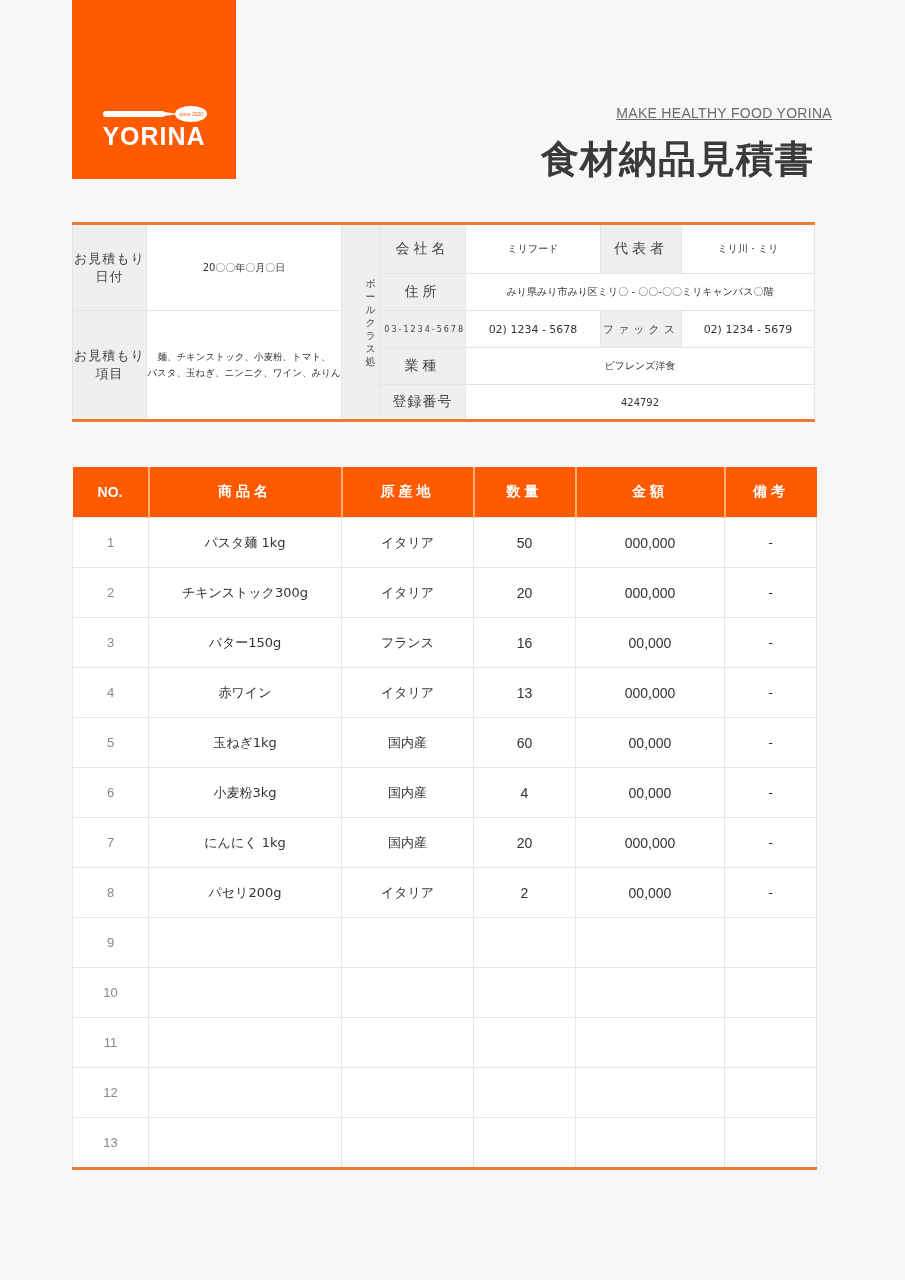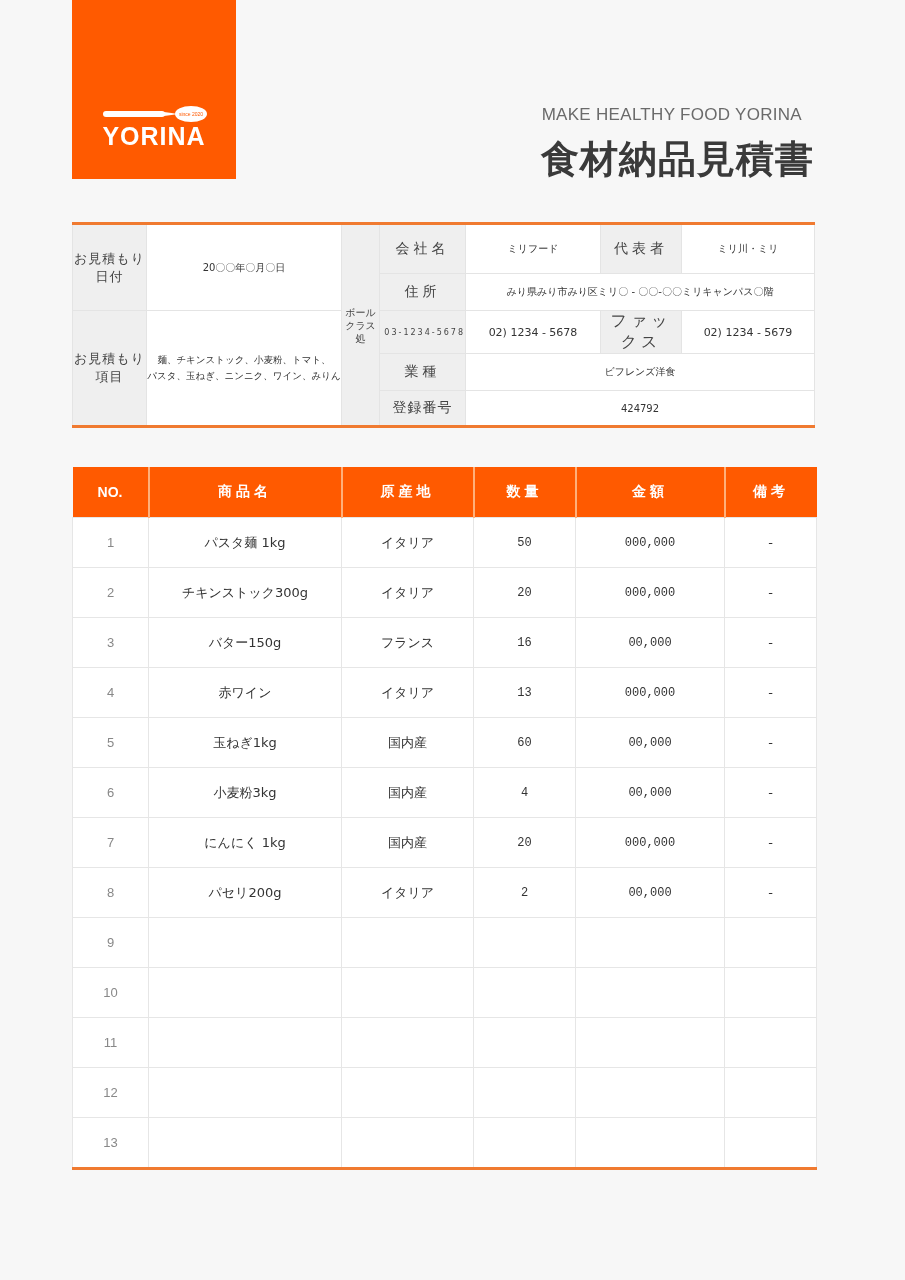--- a/index.html
+++ b/index.html
@@ -1,38 +1,38 @@
 <!DOCTYPE html>
 <html><head>
 <meta charset="utf-8">
 <style>
   html, body { margin:0; padding:0; }
   body { width:905px; height:1280px; background:#f7f7f7; font-family:"DejaVu Sans", sans-serif; color:#333; position:relative; overflow:hidden; }
   .logo { position:absolute; left:72px; top:0; width:164px; height:179px; background:#ff5a00; }
   .logo svg { position:absolute; left:30px; top:104px; }
   .logo .brand { position:absolute; left:0; width:164px; top:122px; text-align:center; color:#fff; font-family:"Liberation Sans", sans-serif; font-weight:bold; font-size:25px; letter-spacing:1px; }
-  .tagline { position:absolute; right:103px; top:105px; font-family:"Liberation Sans", sans-serif; font-size:17px; color:#6a6a6a; letter-spacing:0.3px; }
+  .tagline { position:absolute; right:73px; top:105px; font-family:"Liberation Sans", sans-serif; font-size:14px; color:#6a6a6a; letter-spacing:0.3px;text-decoration:underline; }
   .title { position:absolute; right:91px; top:134px; font-size:38px; color:#3a3a3a; font-weight:bold; letter-spacing:1px; }
 
   table { border-collapse:collapse; table-layout:fixed; }
   .info { position:absolute; left:72px; top:222px; width:742px; border-top:3px solid #f07a30; border-bottom:3px solid #f07a30; }
   .info td { border:1px solid #e4e4e4; text-align:center; vertical-align:middle; padding:0; font-size:10px; color:#333; }
   .info td.lbl { background:#efefef; font-size:14px; color:#444; letter-spacing:4px; }
   .info td.lbl2 { background:#efefef; font-size:13px; color:#444; letter-spacing:1px; line-height:18px; }
   .info td.val { background:#fff; }
   .info td.small { font-size:8px; letter-spacing:2px; background:#efefef; color:#444;text-align:right; }
-  .info td.port { background:#efefef; font-size:10px; line-height:13px; color:#444; }
+  .info td.port { background:#efefef; font-size:10px; line-height:13px; color:#444;padding-left:20px; }
   .info td.items { background:#fff; font-size:9.5px; line-height:16px; }
 
   .main { position:absolute; left:72px; top:467px; width:744px; border-bottom:3px solid #f07a30; }
   .main th { background:#ff5a00; color:#fff; font-weight:bold; font-size:14px; letter-spacing:4px; height:50px; border-left:2px solid #ffb07a; padding:0; }
   .main th:first-child { border-left:none; letter-spacing:0; font-family:"Liberation Sans", sans-serif; }
   .main td { height:49px; border:1px solid #e6e6e6; background:#fff; text-align:center; font-size:13px; color:#333; padding:0; }
   .main td.no { color:#888; font-family:"Liberation Sans", sans-serif; }
-  .main td.num { font-family:Liberation Mono, monospace; font-size:12px; }
+  .main td.num { font-family:Liberation Sans, sans-serif; font-size:14px; }
   .main tr.total td.lbl { background:#efefef; letter-spacing:4px; }
 </style>
 </head>
 <body>
 
 <div class="logo">
   <svg width="106" height="20" viewBox="0 0 106 20">
     <rect x="1" y="7" width="62" height="6" rx="3" fill="#fff"></rect>
     <path d="M62 8 Q70 9 76 10 Q70 11 62 12 Z" fill="#fff"></path>
     <ellipse cx="89" cy="10" rx="16" ry="8" fill="#fff"></ellipse>
@@ -66,21 +66,21 @@
   </tr>
   <tr style="height:37px">
     <td class="lbl">住所</td>
     <td class="val" colspan="3">みり県みり市みり区ミリ〇 - 〇〇-〇〇ミリキャンパス〇階</td>
   </tr>
   <tr style="height:37px">
     <td class="lbl2" rowspan="3">お見積もり項目</td>
     <td class="items" rowspan="3"><span>麺、チキンストック、小麦粉、トマト、</span><br><span>パスタ、玉ねぎ、ニンニク、ワイン、みりん</span></td>
     <td class="small">03-1234-5678</td>
     <td class="val" style="font-size:11px">02) 1234 - 5678</td>
-    <td class="lbl" style="font-size:16px">ファックス</td>
+    <td class="lbl" style="font-size:11px">ファックス</td>
     <td class="val" style="font-size:11px">02) 1234 - 5679</td>
   </tr>
   <tr style="height:37px">
     <td class="lbl">業種</td>
     <td class="val" colspan="3">ビフレンズ洋食</td>
   </tr>
   <tr style="height:36px">
     <td class="lbl" style="letter-spacing:1px">登録番号</td>
     <td class="val" colspan="3">424792</td>
   </tr>

